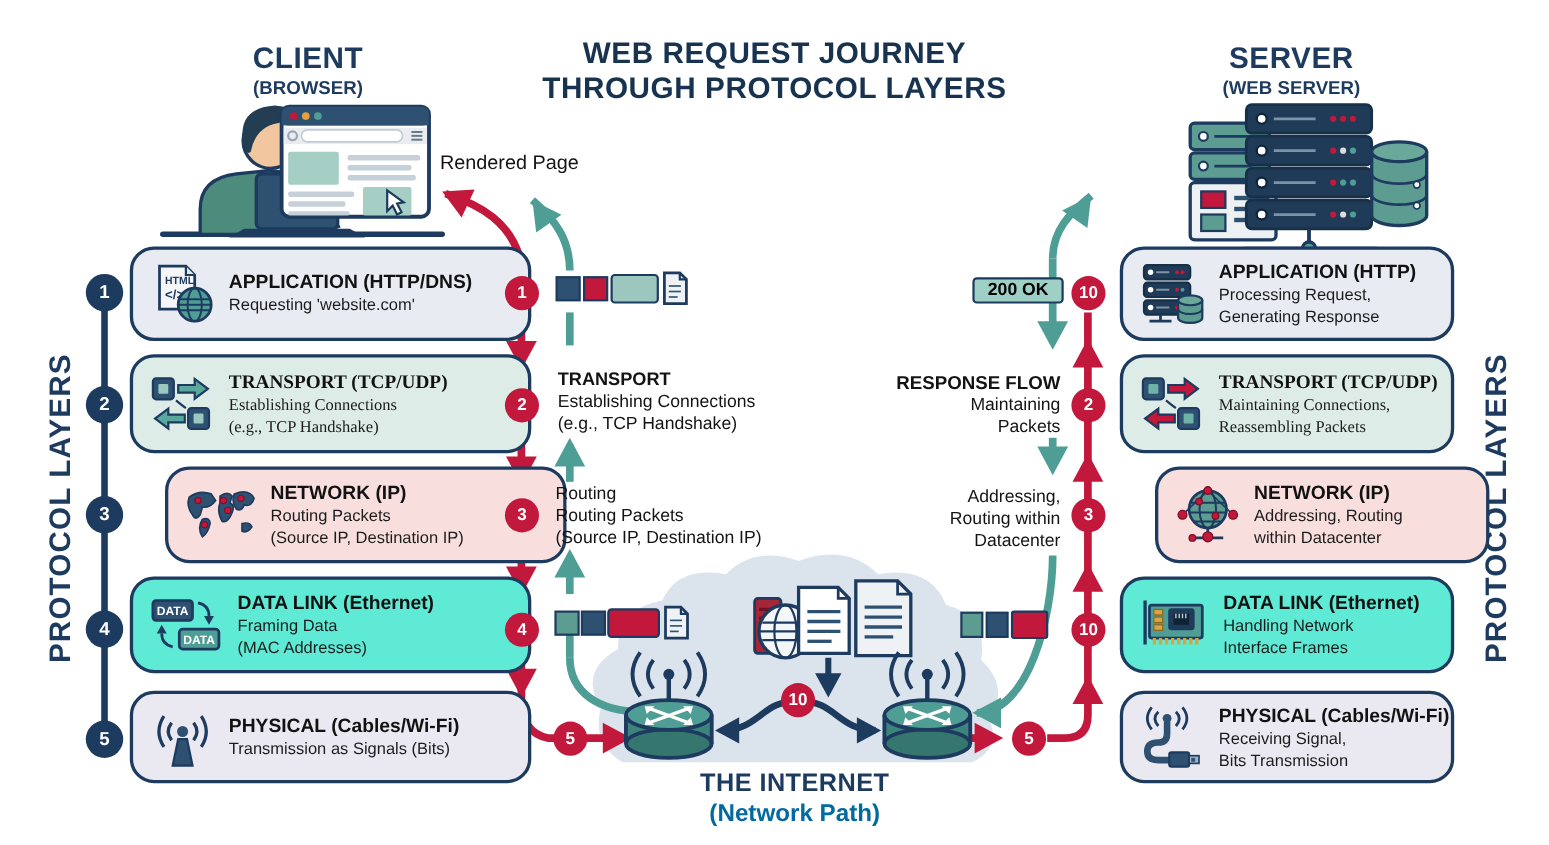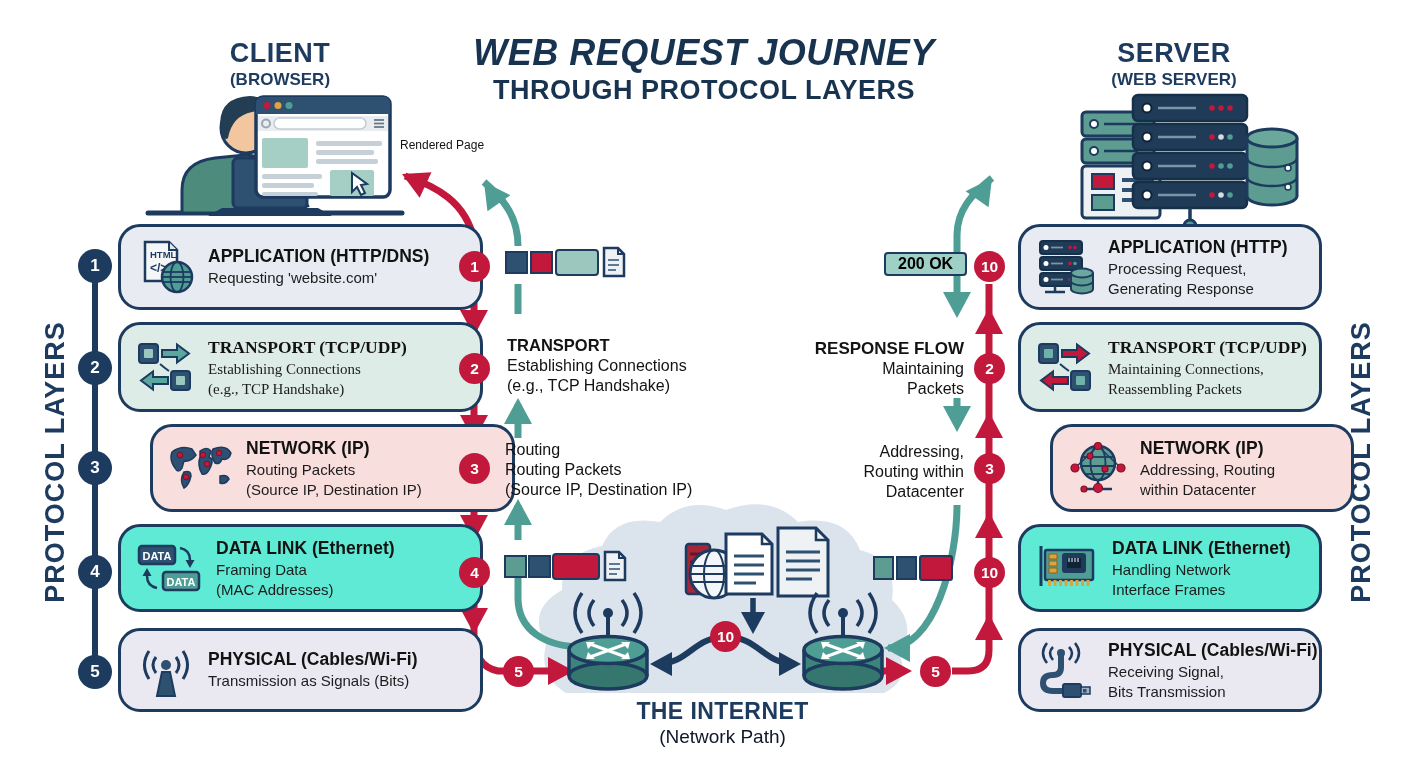--- a/index.html
+++ b/index.html
@@ -1,21 +1,21 @@
 <!DOCTYPE html>
 <html><head>
 <meta charset="utf-8">
 <style>
   html,body{margin:0;padding:0;background:#fff;}
   #canvas{position:relative;width:1408px;height:768px;background:#ffffff;overflow:hidden;
           font-family:"Liberation Sans",sans-serif;color:#141414;}
   .abs{position:absolute;}
   
   #main-title{left:404px;top:34px;width:600px;text-align:center;color:#17334f;z-index:2;}
-  #main-title .t1{font-size:36px;font-weight:bold;letter-spacing:.5px;line-height:1.05;font-style:italic;}
+  #main-title .t1{font-size:27px;font-weight:bold;letter-spacing:.5px;line-height:1.05;}
   #main-title .t2{font-size:27px;font-weight:bold;letter-spacing:.5px;margin-top:3px;}
   .endpoint-heading{width:220px;text-align:center;color:#1d3a5f;z-index:2;}
   .endpoint-heading .h1{font-size:27px;font-weight:bold;letter-spacing:.5px;}
   .endpoint-heading .h2{font-size:17px;font-weight:bold;margin-top:1px;}
   #client-heading{left:170px;top:38px;}
   #server-heading{left:1064px;top:38px;}
   .vlabel{white-space:nowrap;transform:translate(-50%,-50%) rotate(-90deg);
           font-size:27px;font-weight:bold;color:#1d3a5f;letter-spacing:1px;z-index:2;}
   #vlabel-left{left:55px;top:462px;}
   #vlabel-right{left:1361px;top:462px;}
@@ -40,27 +40,27 @@
   .layer-desc{font-size:15px;color:#1c1c1c;line-height:1.2;margin-top:2px;}
   
   .marker{border-radius:50%;display:flex;align-items:center;justify-content:center;
           color:#fff;font-weight:bold;z-index:3;}
   .marker.navy{width:34px;height:34px;background:#1d3a5f;font-size:17px;}
   .marker.red{width:31px;height:31px;background:#c2183c;font-size:15.5px;}
   
   .flow-note{z-index:2;font-size:16px;color:#131313;line-height:1.25;}
   .flow-note .nt{font-weight:bold;font-size:16.5px;}
   .ralign{text-align:right;}
-  #rendered-page-label{left:400px;top:138px;font-size:12px;color:#131313;z-index:2;}
+  #rendered-page-label{left:400px;top:138px;font-size:18px;color:#131313;z-index:2;}
   #status-badge{left:884px;top:252px;background:#9ed0c6;border:2.5px solid #1d3a5f;border-radius:4px;
                 padding:1px 12px;font-size:16px;font-weight:bold;color:#000000;z-index:3;}
   
   #internet-label{left:590px;top:698px;width:265px;text-align:center;z-index:2;}
   #internet-label .i1{font-size:23px;font-weight:bold;color:#1d3a5f;letter-spacing:.4px;}
-  #internet-label .i2{font-size:19px;font-weight:normal;color:#0f172a;margin-top:1px;}
+  #internet-label .i2{font-size:22px;font-weight:bold;color:#0369a1;margin-top:1px;}
   #overlay{left:0;top:0;z-index:1;}
 </style>
 </head>
 <body>
 
 <div id="canvas">
 
   <svg id="overlay" class="abs" width="1408" height="768" viewBox="0 0 1408 768">
 
     <path d="M566,693 Q538,676 546,644 Q526,610 562,590 Q560,554 602,546 Q616,514 660,522 Q686,496 726,510 Q770,494 798,522 Q846,514 860,550 Q898,560 892,600 Q918,624 900,656 Q910,680 884,693 Z" fill="#dbe3ec"></path>

